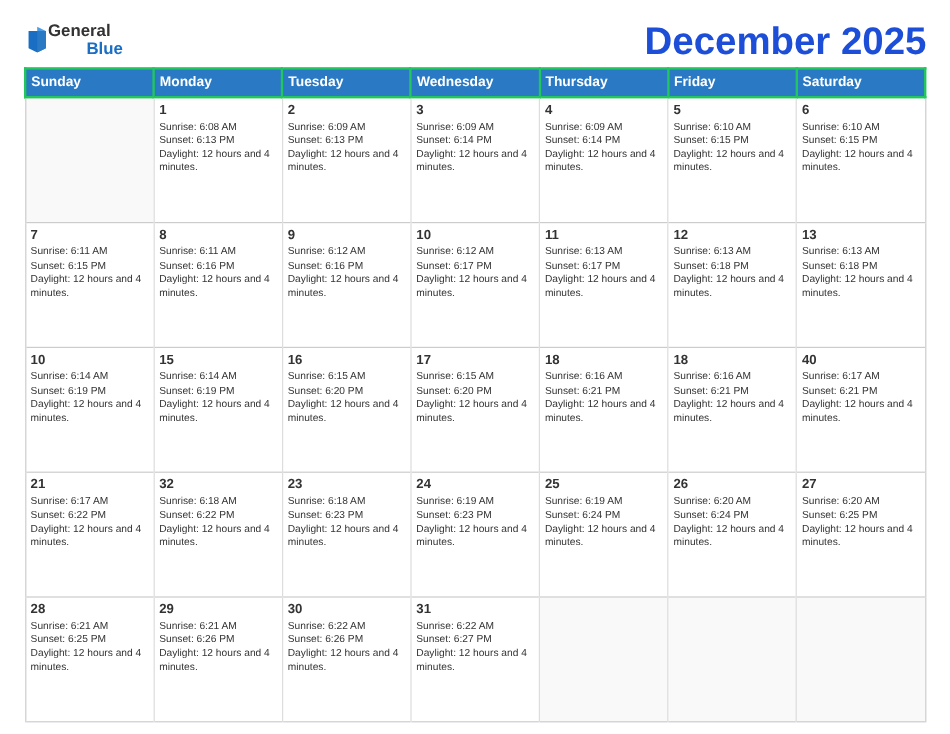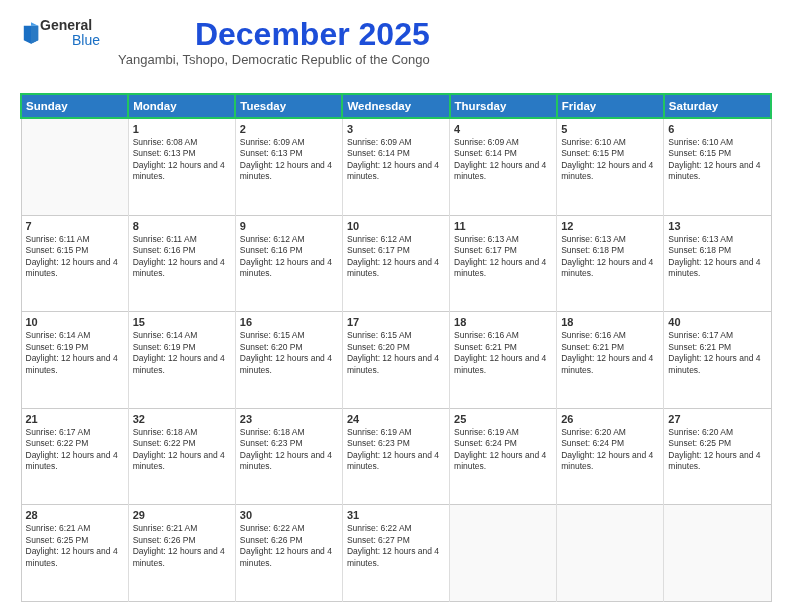--- a/index.html
+++ b/index.html
@@ -13,41 +13,41 @@
     .page {
       width: 792px;
       height: 612px;
       padding: 18px 20px 10px 20px;
       display: flex;
       flex-direction: column;
     }
     .header-top {
       display: flex;
       align-items: flex-start;
-      margin-bottom: 20px;
-      gap: 18px;
+      justify-content: space-between;
+      margin-bottom: 0;
     }
     .logo {
       display: flex;
       align-items: center;
       gap: 0px;
     }
     .logo-text {
       display: flex;
       flex-direction: column;
       line-height: 1.1;
     }
     .logo-general {
       font-size: 14px;
       font-weight: bold;
       color: #333;
     }
     .logo-blue {
       font-size: 14px;
-      font-weight: normal;
+      font-weight: bold;
       color: #1a6fc4;
       padding-left: 32px;
     }
     .logo-icon {
       width: 18px;
       height: 22px;
       margin-left: 2px;
     }
     .title-block {
       text-align: right;
@@ -130,21 +130,20 @@
         <polygon points="10,4 18,4 18,20 10,24" fill="#2979c4"></polygon>
         <polygon points="10,0 18,4 10,4" fill="#4a9ee8"></polygon>
       </svg>
       <div class="logo-text">
         <span class="logo-general">General</span>
         <span class="logo-blue">Blue</span>
       </div>
     </div>
     <div class="title-block">
       <div class="month-title">December 2025</div>
-      <div class="subtitle">Yangambi, Tshopo, Democratic Republic of the Congo</div>
     </div>
   </div>
 
   <div class="calendar-container">
     <table>
       <thead>
         <tr>
         <th>Sunday</th>
             <th>Monday</th>
             <th>Tuesday</th>

